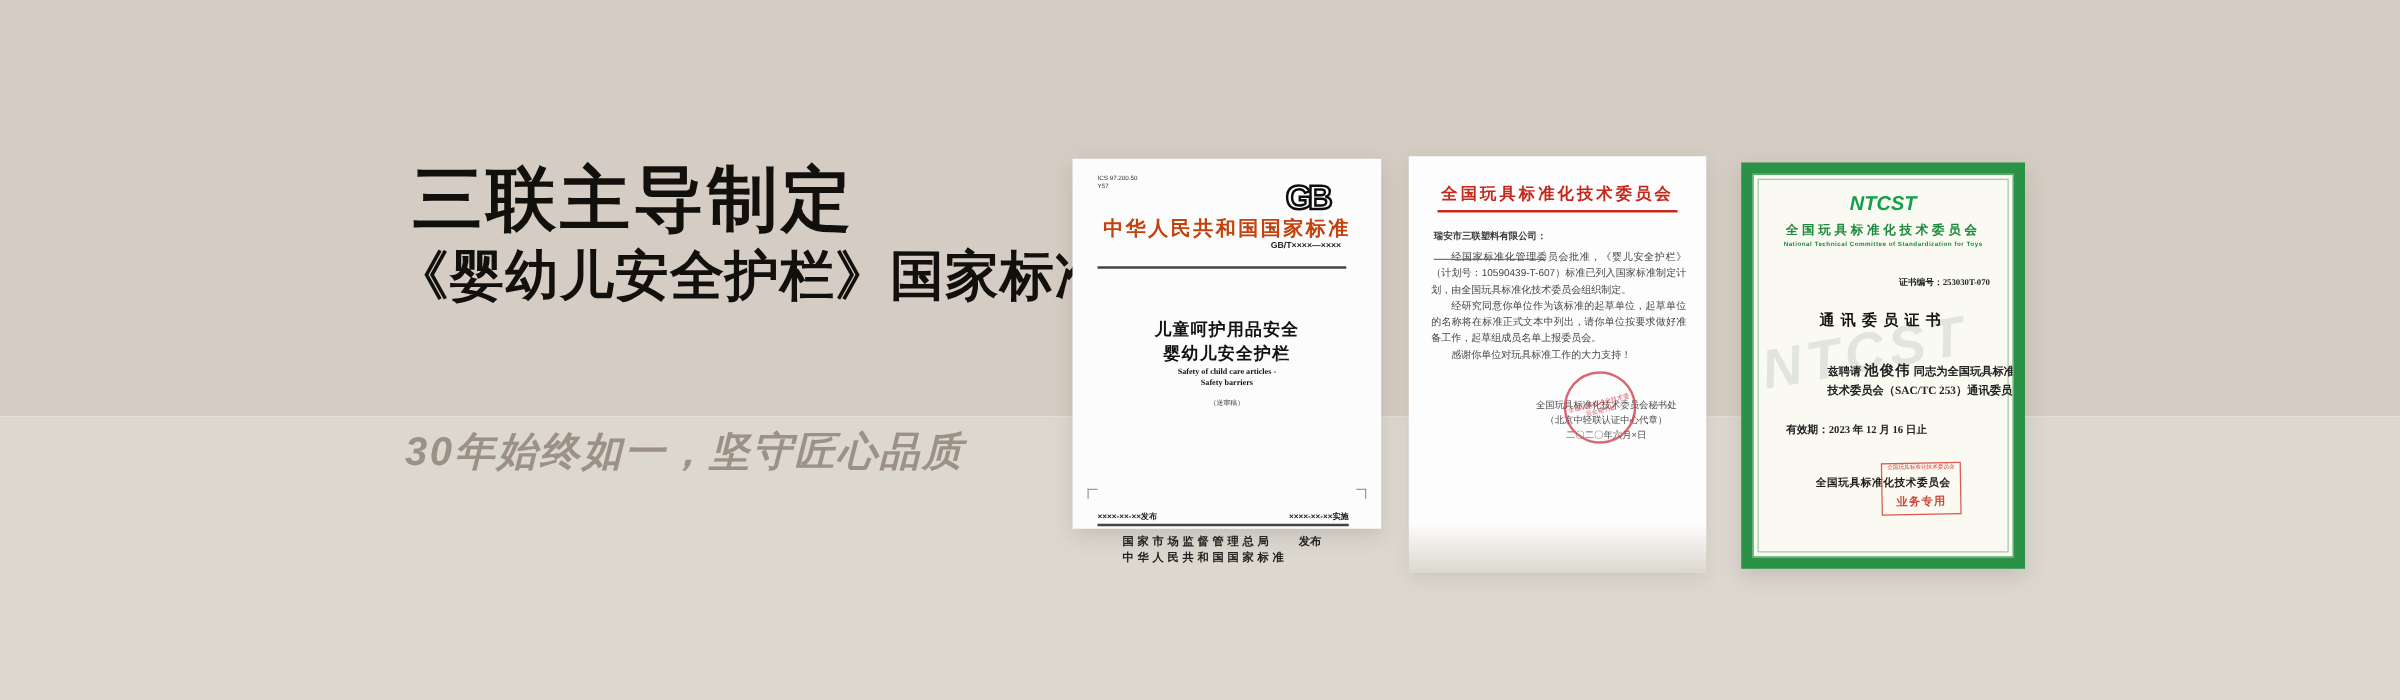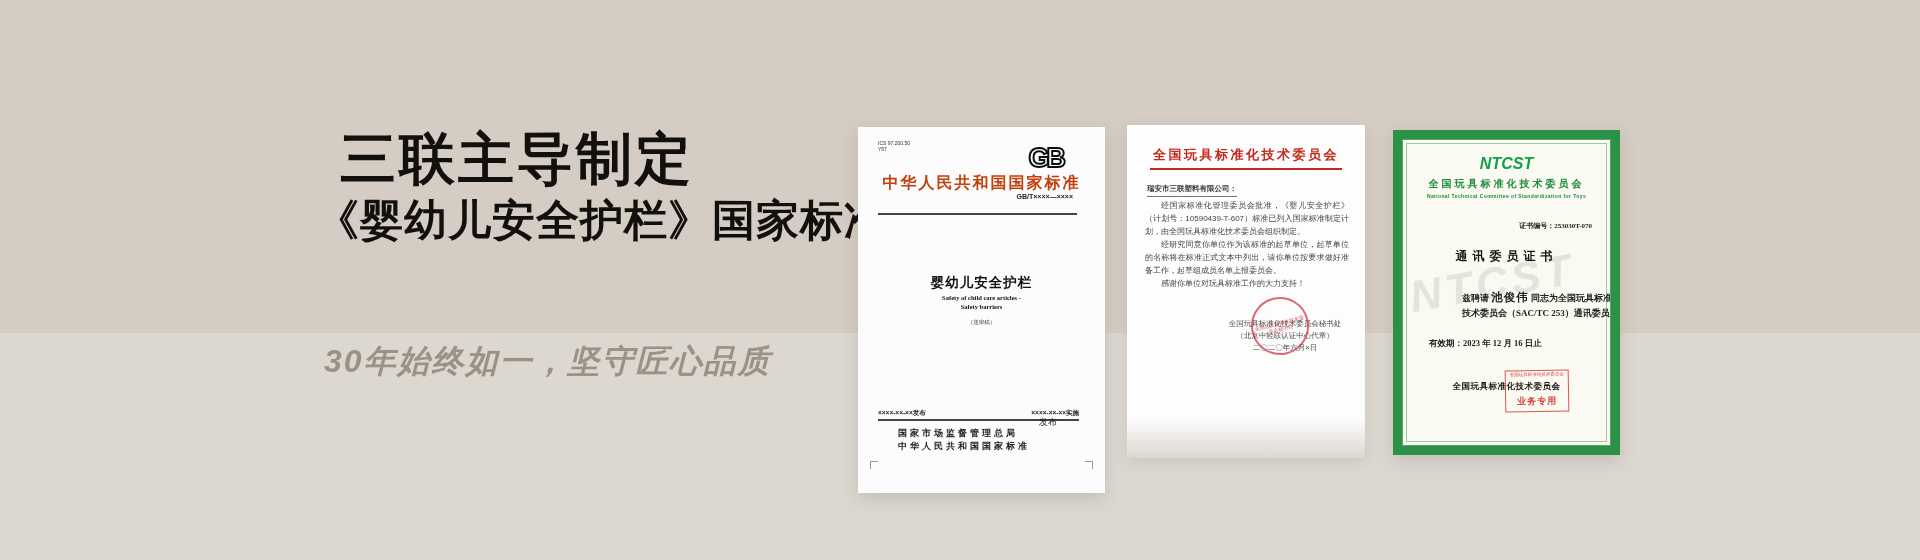--- a/index.html
+++ b/index.html
@@ -4,31 +4,31 @@
 <style>
   * { margin:0; padding:0; box-sizing:border-box; }
   html,body { width:1920px; height:560px; overflow:hidden; }
   body { position:relative; font-family:"Liberation Sans", sans-serif; }
 
   
   .band-top    { position:absolute; left:0; top:0; width:1920px; height:333px; background:#d5ccc3; }
   .band-bottom { position:absolute; left:0; top:333px; width:1920px; height:227px; background:#dcd8d0; }
 
   
-  .hero-title1 { position:absolute; left:340px; top:122px; font-size:56px; font-weight:900;
+  .hero-title1 { position:absolute; left:330px; top:122px; font-size:56px; font-weight:900;
                  color:#12100d; letter-spacing:3px; white-space:nowrap; }
   .hero-title2 { position:absolute; left:316px; top:192px; font-size:43px; font-weight:900;
                  color:#12100d; letter-spacing:1px; white-space:nowrap; }
   .hero-sub    { position:absolute; left:324px; top:340px; font-size:32px; font-weight:600;
                  color:#9c9187; letter-spacing:2px; white-space:nowrap;font-style:italic; }
 
   .doc { position:absolute; box-shadow:0 6px 16px rgba(90,75,60,.18); }
 
   
-  .doc-gb { left:858px; top:127px; width:247px; height:366px; background:#fcfcfc; }
+  .doc-gb { left:858px; top:127px; width:247px; height:296px; background:#fcfcfc; }
   .gb-ics { position:absolute; left:20px; top:13px; font-size:5px; line-height:6px; color:#333; }
   .gb-logo { position:absolute; right:42px; top:16px; font-size:27px; font-weight:900;
              letter-spacing:-3px; color:#fff; -webkit-text-stroke:2px #0d0d0d;
              font-family:"Liberation Sans", sans-serif; }
   .gb-header { position:absolute; left:0; top:46px; width:100%; text-align:center;
                font-family:"Liberation Serif", serif; font-weight:700; font-size:16px;
                letter-spacing:2px; color:#c2410c; white-space:nowrap; }
   .gb-code { position:absolute; right:32px; top:66px; font-size:7px; font-weight:700; color:#222; }
   .gb-rule { position:absolute; left:20px; right:28px; top:86px; height:2px; background:#444; }
   .gb-cn1 { position:absolute; left:0; top:128px; width:100%; text-align:center;
@@ -38,34 +38,34 @@
   .gb-en  { position:absolute; left:0; width:100%; text-align:center; font-size:6.5px;
             font-weight:700; color:#111; font-family:"Liberation Serif", serif; }
   .gb-en1 { top:167px; } .gb-en2 { top:176px; }
   .gb-draft { position:absolute; left:0; top:192px; width:100%; text-align:center;
               font-size:5.5px; color:#333; }
   .gb-dates { position:absolute; left:20px; right:26px; top:282px; display:flex;
               justify-content:space-between; font-size:6.5px; font-weight:700; color:#222; }
   .gb-rule2 { position:absolute; left:20px; right:26px; top:292px; height:1.5px; background:#444; }
   .gb-bottom { position:absolute; left:40px; top:300px; font-size:9px; font-weight:800;
                color:#222; letter-spacing:3px; line-height:13px; white-space:nowrap; }
-  .gb-publish { position:absolute; right:48px; top:289px; font-size:9px; font-weight:400; color:#222; }
+  .gb-publish { position:absolute; right:48px; top:300px; font-size:9px; font-weight:700; color:#222; }
   .crop-mark { position:absolute; width:8px; height:8px; border-color:#9a9a9a; }
   .cm-bl { left:12px; bottom:24px; border-left:1px solid #9a9a9a; border-top:1px solid #9a9a9a; }
   .cm-br { right:12px; bottom:24px; border-right:1px solid #9a9a9a; border-top:1px solid #9a9a9a; }
 
   
   .doc-letter { left:1127px; top:125px; width:238px; height:333px;
                 background:linear-gradient(to bottom,#fdfdfd 0%,#fdfdfd 88%,rgba(253,253,253,0) 100%);
                 box-shadow:0 4px 14px rgba(90,75,60,.12); }
   .lt-title { position:absolute; left:50%; transform:translateX(-50%); top:21px;
               font-size:13px; font-weight:800; color:#c5281c; letter-spacing:2.5px;
               white-space:nowrap; border-bottom:2px solid #c5281c; padding:0 3px 4px 3px; }
   .lt-recipient { position:absolute; left:20px; top:59px; font-size:7.5px; font-weight:800;
-                  color:#3a3a3a; border-bottom:1px solid #777; padding-bottom:2px; }
+                  color:#3a3a3a; border-bottom:1px solid #777; padding-bottom:13px; }
   .lt-body { position:absolute; left:18px; top:74px; width:204px; font-size:8px;
              line-height:13px; color:#454545; text-align:justify; }
   .lt-body p { text-indent:2em; margin:0; }
   .lt-sign { position:absolute; left:88px; top:193px; width:140px; text-align:center;
              font-size:7.5px; line-height:12px; color:#4a4a4a; }
   .lt-stamp { position:absolute; left:124px; top:172px; width:58px; height:58px;
               border:2px solid rgba(205,55,70,.75); border-radius:50%;
               transform:rotate(-14deg); display:flex; align-items:center; justify-content:center;
               color:rgba(200,45,60,.8); font-size:5px; text-align:center; line-height:6px; }
 
@@ -118,20 +118,21 @@
 
 <div class="doc doc-gb">
   <div class="gb-ics">
     <div>ICS 97.200.50</div>
     <div>Y57</div>
   </div>
   <div class="gb-logo">GB</div>
   <div class="gb-header">中华人民共和国国家标准</div>
   <div class="gb-code">GB/T××××—××××</div>
   <div class="gb-rule"></div>
+  <div class="gb-cn1">儿童呵护用品安全</div>
   <div class="gb-cn2">婴幼儿安全护栏</div>
   <div class="gb-en gb-en1">Safety of child care articles -</div>
   <div class="gb-en gb-en2">Safety barriers</div>
   <div class="gb-draft">（送审稿）</div>
   <div class="gb-dates">
     <span>××××-××-××发布</span>
     <span>××××-××-××实施</span>
   </div>
   <div class="gb-rule2"></div>
   <div class="gb-bottom">

